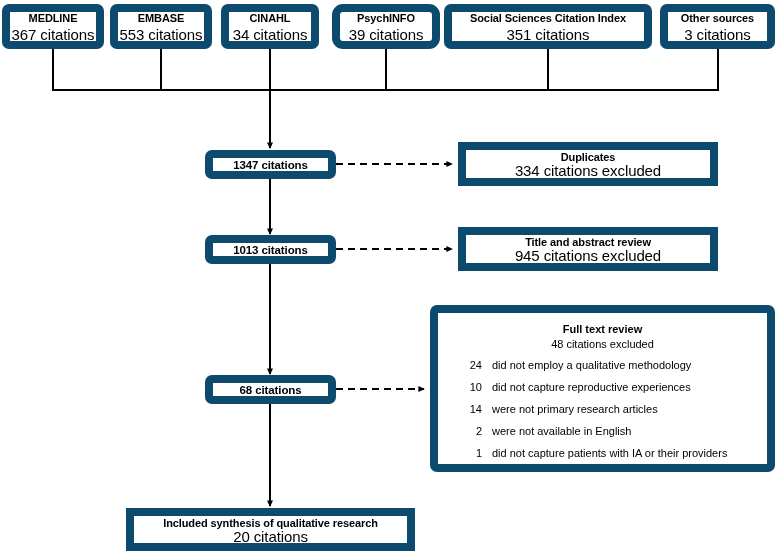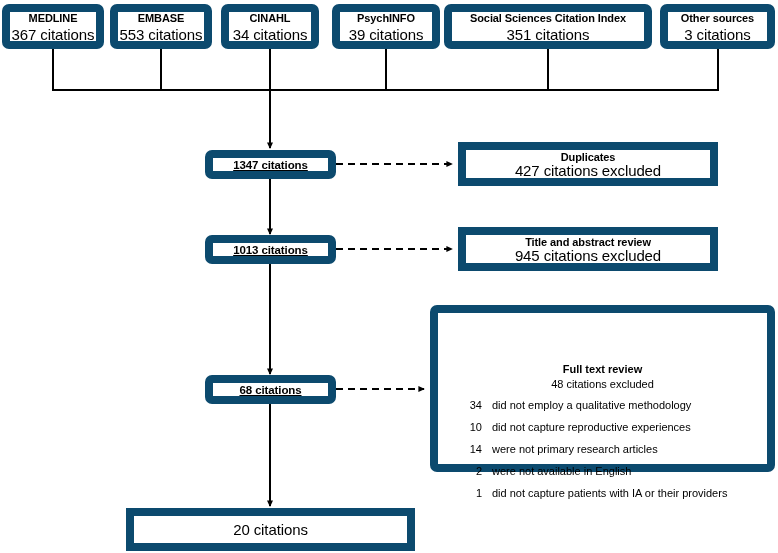--- a/index.html
+++ b/index.html
@@ -44,32 +44,31 @@
     white-space: nowrap;
   }
   .sub {
     font-size: 15px;
     font-weight: normal;
     line-height: 14px;
     letter-spacing: -0.1px;
     white-space: nowrap;
   }
   .src .ttl { margin-bottom: 3px; }
-  .count-box .ttl { font-size: 11.5px; text-decoration: underline; }
+  .count-box .ttl { font-size: 11.5px; }
   
   #full-text-box {
     display: block;
     padding: 9px 0 0 0;
   }
   #full-text-box .hdr {
     text-align: center;
     font-size: 11px;
     font-weight: bold;
     line-height: 15px;
-    margin-top: 40px;
   }
   #full-text-box .hdr2 {
     text-align: center;
     font-size: 11px;
     font-weight: normal;
     line-height: 15px;
     margin-bottom: 7px;
   }
   .reason-row {
     display: flex;
@@ -137,21 +136,21 @@
   <div class="box rounded src" style="left:110px; top:4px; width:102px; height:45px;">
     <div class="ttl">EMBASE</div>
     <div class="sub">553 citations</div>
   </div>
 
   <div class="box rounded src" style="left:221px; top:4px; width:98px; height:45px;">
     <div class="ttl">CINAHL</div>
     <div class="sub">34 citations</div>
   </div>
 
-  <div class="box rounded src" style="left:332px; top:4px; width:108px; height:45px;">
+  <div class="box rounded src" style="left:332px; top:4px; width:108px; height:45px;border-radius:11px;">
     <div class="ttl">PsychINFO</div>
     <div class="sub">39 citations</div>
   </div>
 
   <div class="box rounded src" style="left:444px; top:4px; width:208px; height:45px;">
     <div class="ttl">Social Sciences Citation Index</div>
     <div class="sub">351 citations</div>
   </div>
 
   <div class="box rounded src" style="left:660px; top:4px; width:115px; height:45px;">
@@ -166,34 +165,34 @@
   <div class="box rounded count-box" style="left:205px; top:235px; width:131px; height:29px;">
     <div class="ttl">1013 citations</div>
   </div>
 
   <div class="box rounded count-box" style="left:205px; top:375px; width:131px; height:29px;">
     <div class="ttl">68 citations</div>
   </div>
 
   <div class="box sharp" style="left:458px; top:142px; width:260px; height:44px;">
     <div class="ttl">Duplicates</div>
-    <div class="sub">427 citations excluded</div>
+    <div class="sub">334 citations excluded</div>
   </div>
 
   <div class="box sharp" style="left:458px; top:227px; width:260px; height:44px;">
     <div class="ttl">Title and abstract review</div>
     <div class="sub">945 citations excluded</div>
   </div>
 
   <div class="box rounded" id="full-text-box" style="left:430px; top:305px; width:345px; height:167px;">
     <div class="hdr">Full text review</div>
     <div class="hdr2">48 citations excluded</div>
 
     <div class="reason-row">
-      <div class="reason-num">34</div>
+      <div class="reason-num">24</div>
       <div class="reason-txt">did not employ a qualitative methodology</div>
     </div>
     <div class="reason-row">
       <div class="reason-num">10</div>
       <div class="reason-txt">did not capture reproductive experiences</div>
     </div>
     <div class="reason-row">
       <div class="reason-num">14</div>
       <div class="reason-txt">were not primary research articles</div>
     </div>
@@ -201,16 +200,17 @@
       <div class="reason-num">2</div>
       <div class="reason-txt">were not available in English</div>
     </div>
     <div class="reason-row">
       <div class="reason-num">1</div>
       <div class="reason-txt">did not capture patients with IA or their providers</div>
     </div>
   </div>
 
   <div class="box sharp" style="left:126px; top:508px; width:289px; height:43px;">
+    <div class="ttl">Included synthesis of qualitative research</div>
     <div class="sub">20 citations</div>
   </div>
 
 </div>
 
 </body></html>

